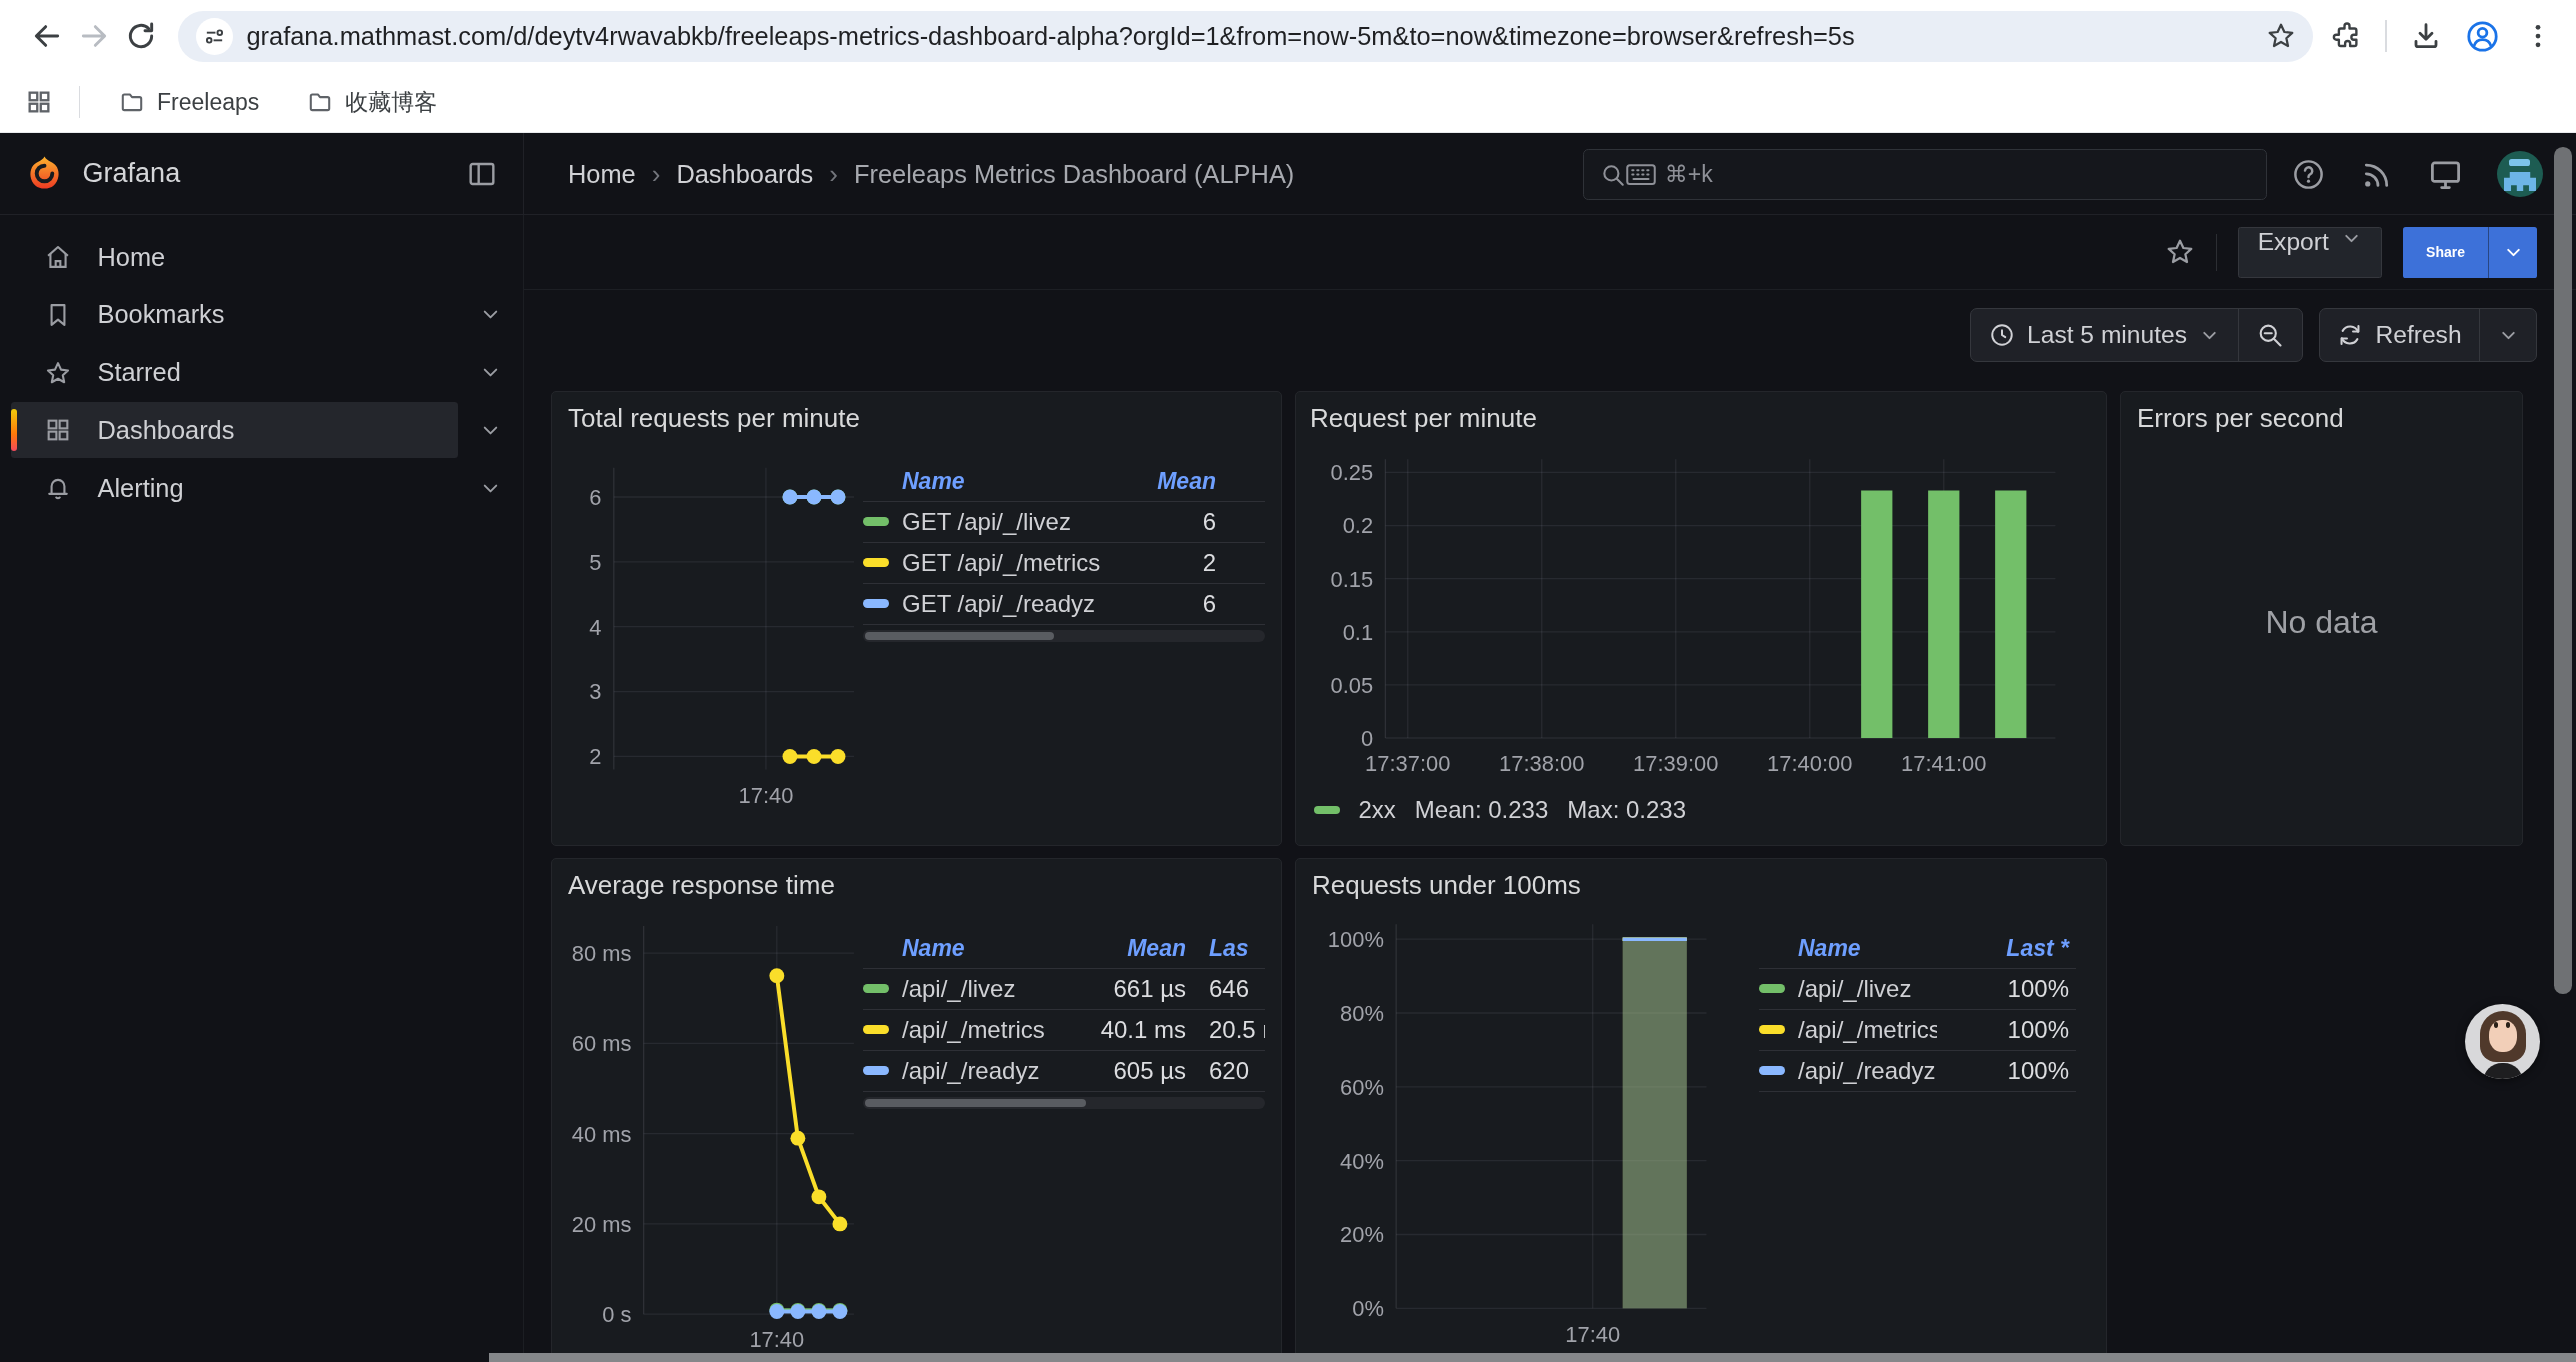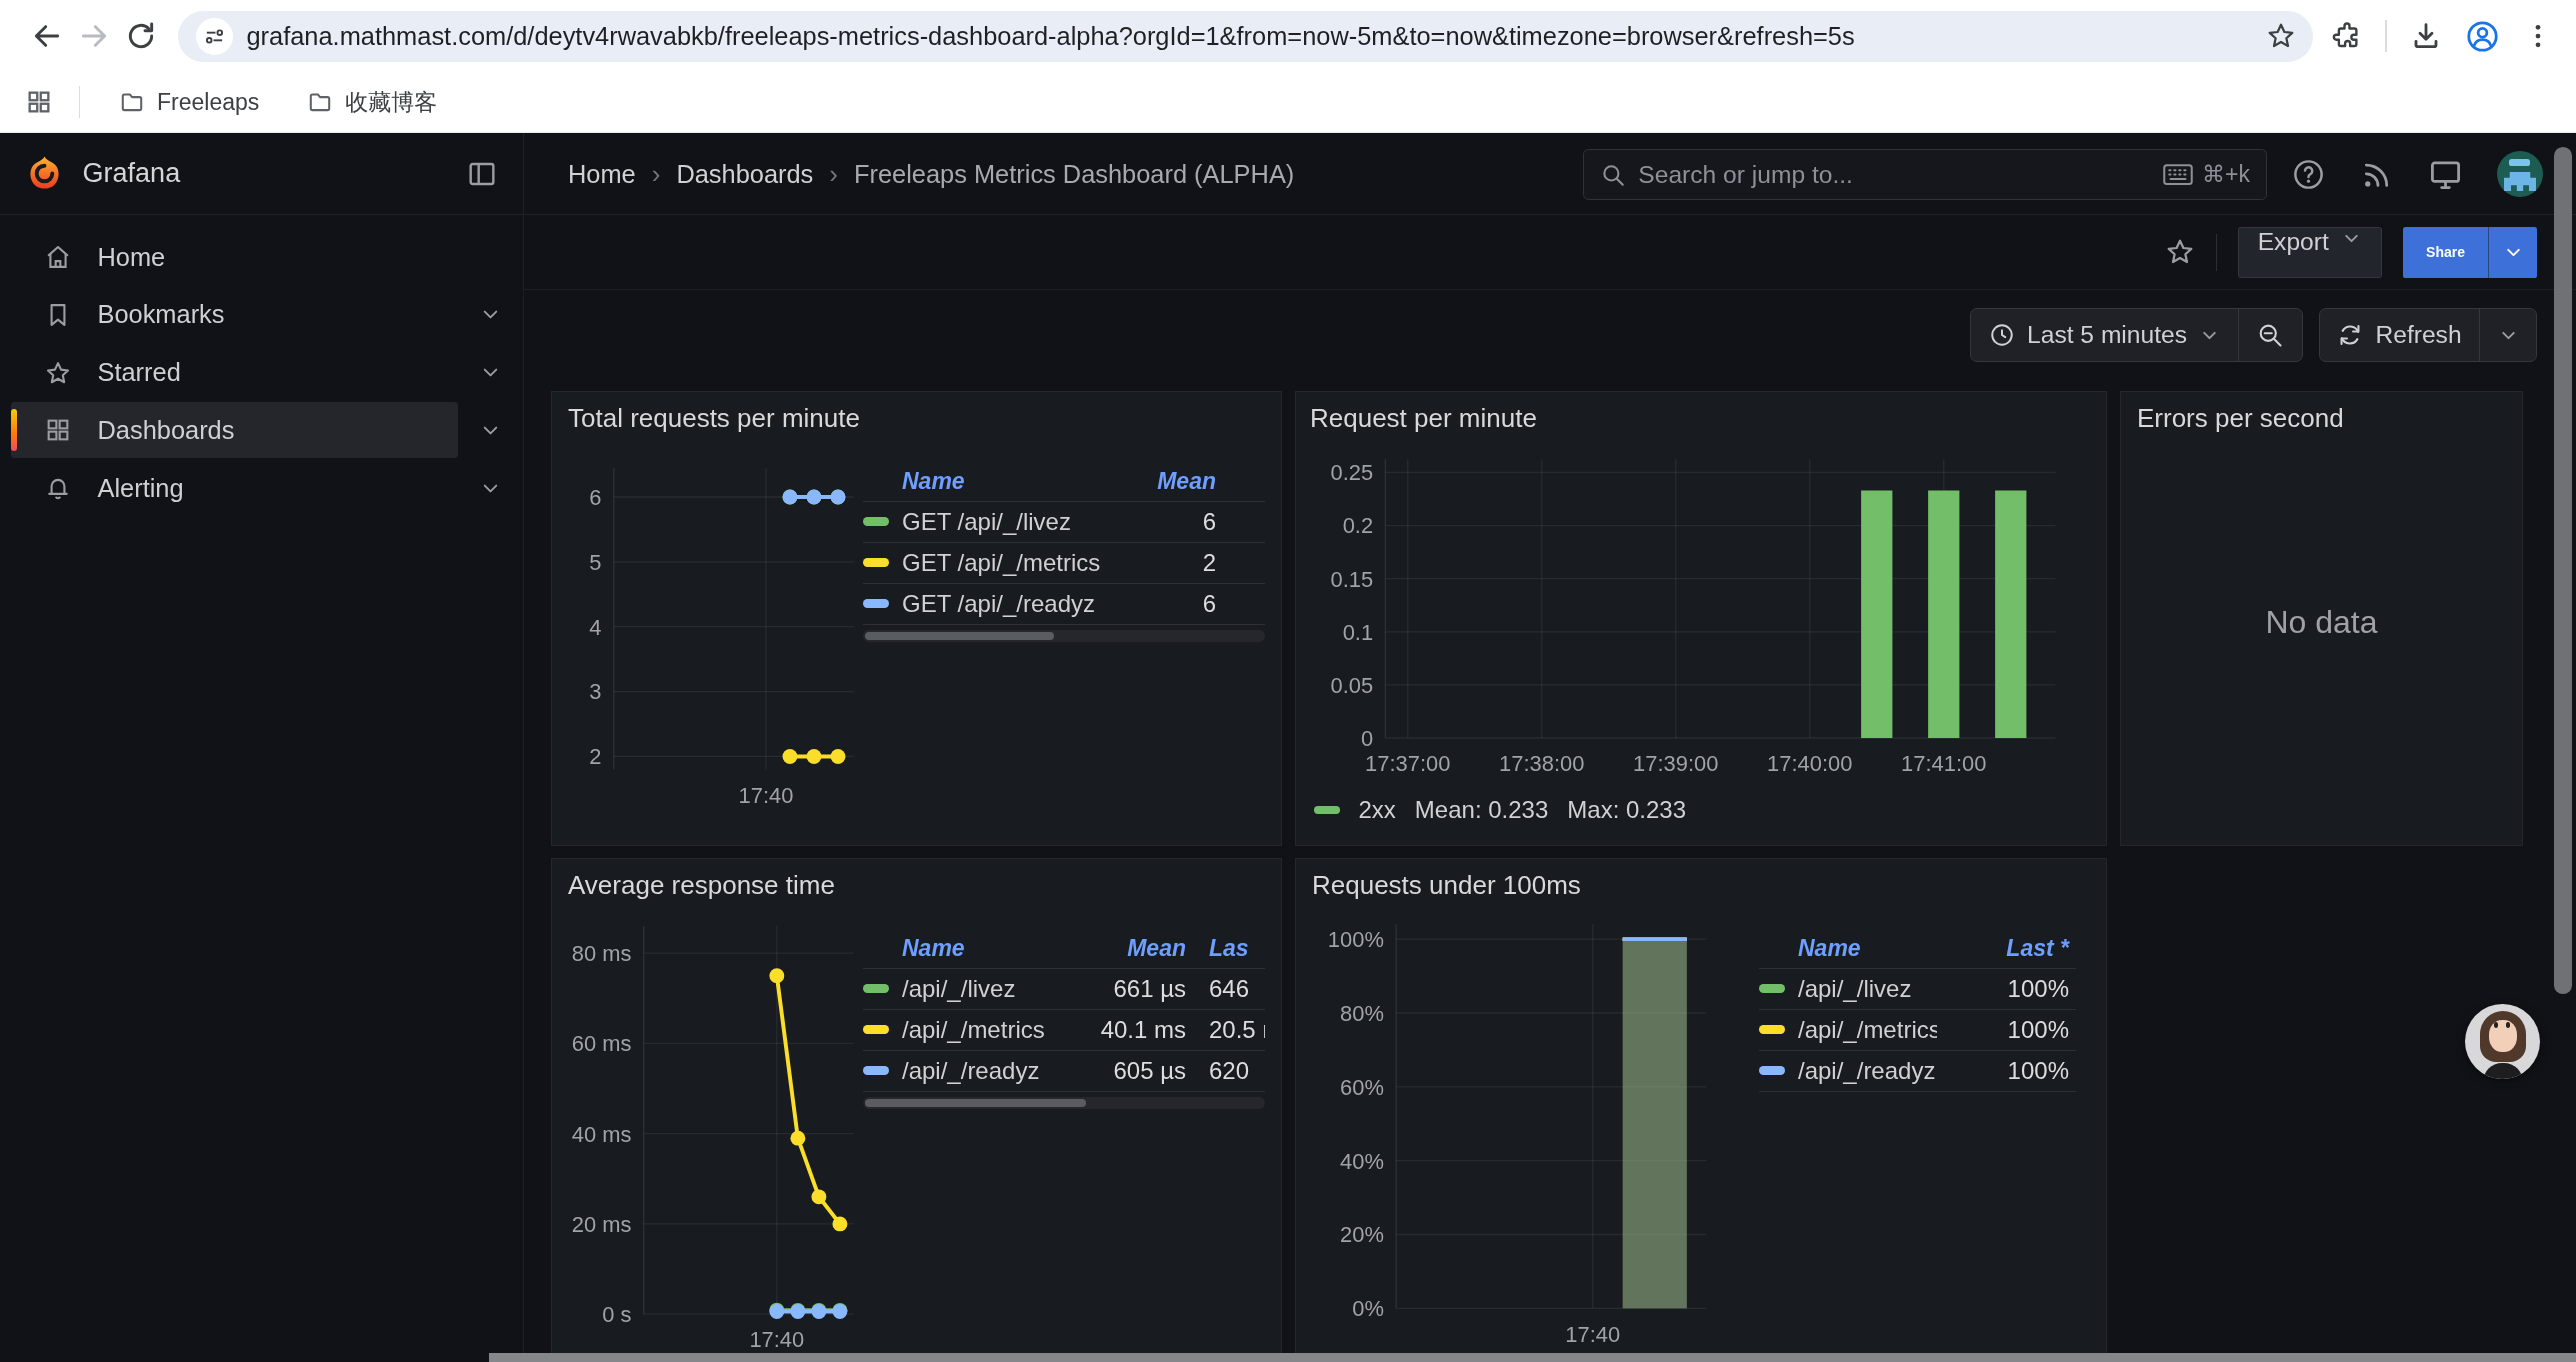--- a/index.html
+++ b/index.html
@@ -67,21 +67,21 @@
   .btn-primary { background:#3d71d9; color:#ffffff; font-weight:700; padding:0 23px; display:flex; align-items:center; cursor:pointer; }
   .btn-primary-chev { background:#3d71d9; border-left:0.9px solid rgba(17,18,23,.45); width:49px; display:flex; align-items:center; justify-content:center; cursor:pointer; }
 
   
   .controls { position:absolute; top:175px; right:39px; display:flex; gap:16px; }
   .ctl-group { display:flex; height:54px; background:#1f2127; border:0.9px solid #35373d; border-radius:7px; overflow:hidden; }
   .ctl-part { display:flex; align-items:center; gap:12.3px; padding:0 17.5px; color:#d0d1d5; font-size:24.6px; font-weight:500; cursor:pointer; }
   .ctl-div { width:0.9px; background:#35373d; }
 
   
-  .panel { position:absolute; background:#181b1f; border:0.9px solid #24262b; border-radius:0; padding:7px 16px; overflow:hidden; }
+  .panel { position:absolute; background:#181b1f; border:0.9px solid #24262b; border-radius:5px; padding:7px 16px; overflow:hidden; }
   .panel-title { height:39px; display:flex; align-items:center; font-size:26px; font-weight:500; color:#d8d9da; cursor:pointer; }
   .panel-body { display:flex; }
   .nodata { width:100%; height:368px; display:flex; align-items:center; justify-content:center;
     font-size:32px; color:#9fa1a6; }
 
   
   .legend { flex:1; margin-top:24.6px; overflow:hidden; }
   .lg-row { display:grid; align-items:center; height:41px; border-bottom:0.9px solid rgba(204,204,220,.12); }
   .lg-head { height:39px; }
   .lg-head .lg-h { color:#6e9fff; font-size:23px; font-weight:700;font-style:italic; }
@@ -220,21 +220,20 @@
         <span class="crumb-sep">›</span>
         <span class="crumb">Dashboards</span>
         <span class="crumb-sep">›</span>
         <span class="crumb last">Freeleaps Metrics Dashboard (ALPHA)</span>
       </div>
     <div class="gf-search">
       <svg width="26" height="26" viewBox="0 0 24 24">
           <circle cx="10.5" cy="10.5" r="6.5" fill="none" stroke="#8e9097" stroke-width="1.9"></circle>
           <line x1="15.5" y1="15.5" x2="21" y2="21" stroke="#8e9097" stroke-width="1.9" stroke-linecap="round"></line>
         </svg>
-      <div class="gf-search-ph">Search or jump to...</div>
       <div class="gf-search-kbd">
         <svg width="30" height="23" viewBox="0 0 24 17">
             <rect x="1" y="1" width="22" height="15" rx="2" fill="none" stroke="#8e9097" stroke-width="1.6"></rect>
             <path d="M5 5h1M9 5h1M13 5h1M17 5h1M5 8.5h1M9 8.5h1M13 8.5h1M17 8.5h1M6 12h12" stroke="#8e9097" stroke-width="1.6" stroke-linecap="round"></path>
           </svg>
         <span>⌘+k</span>
       </div>
     </div>
     <div class="hdr-icons">
       <div class="hdr-icon">

